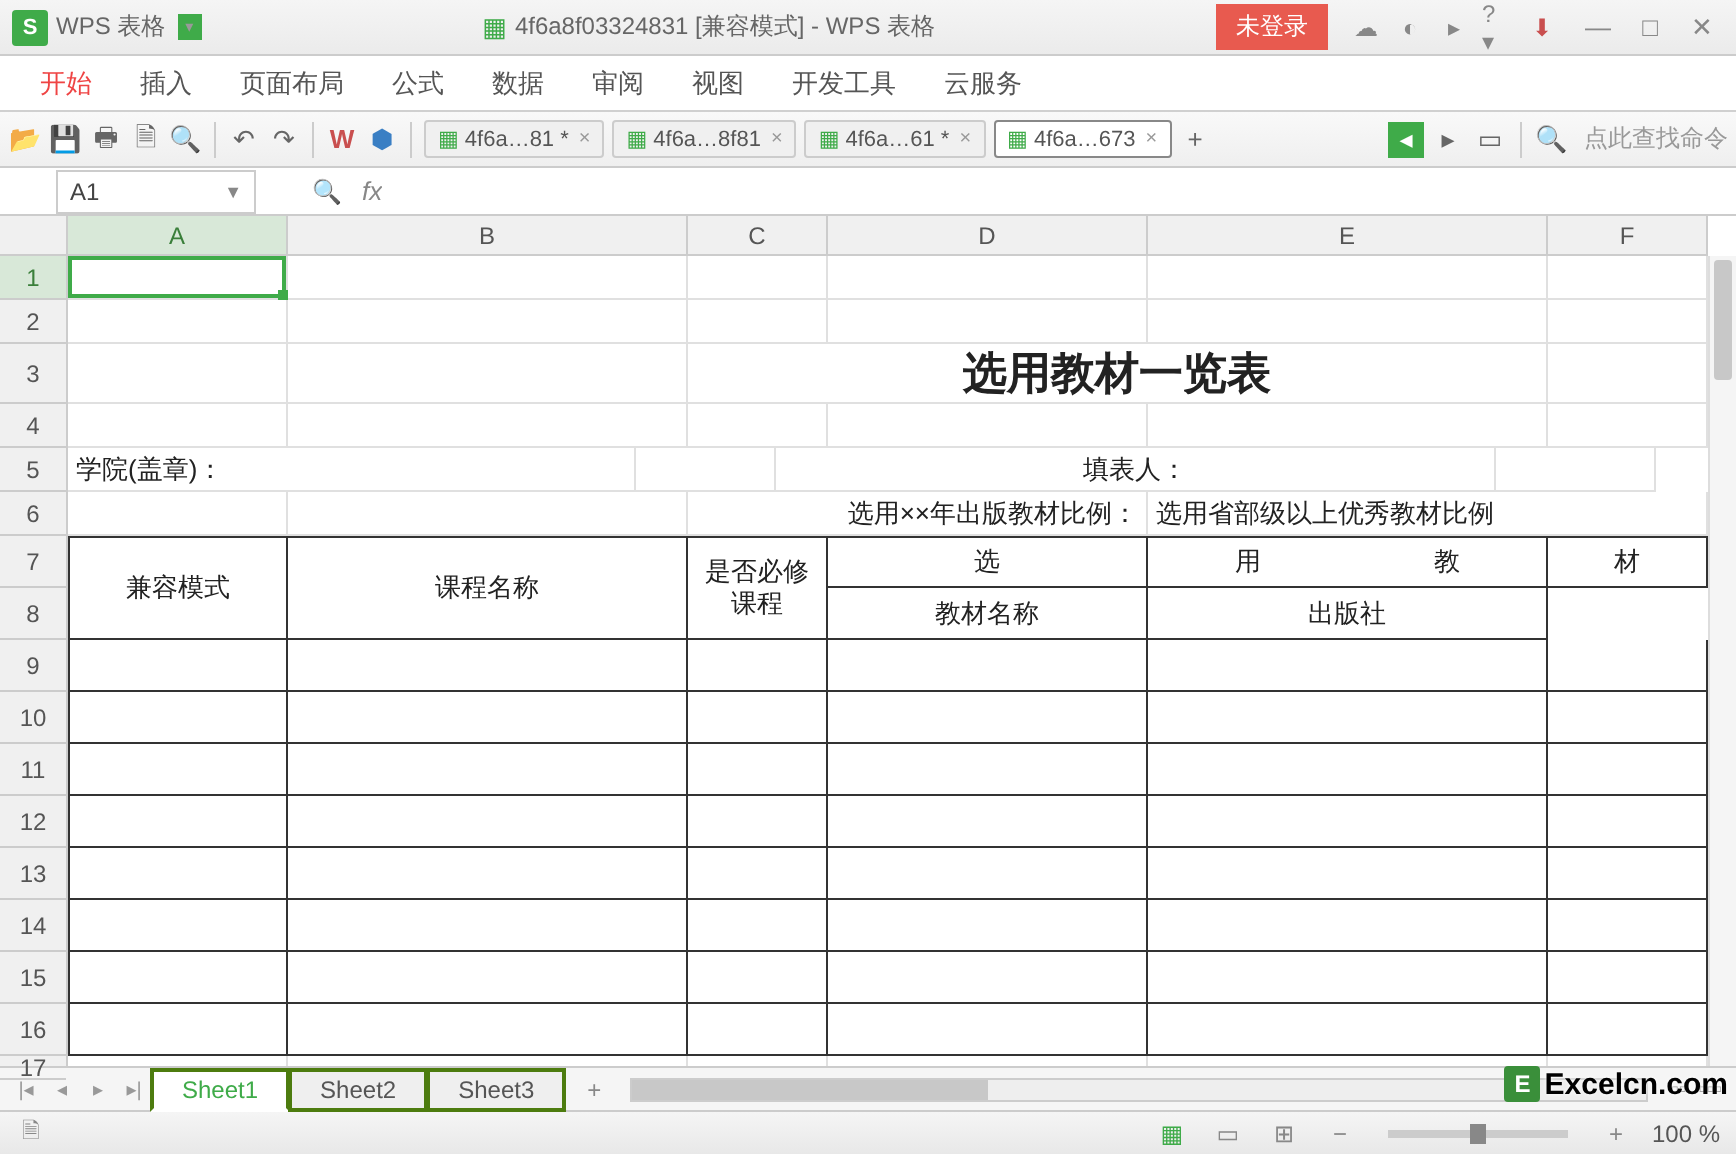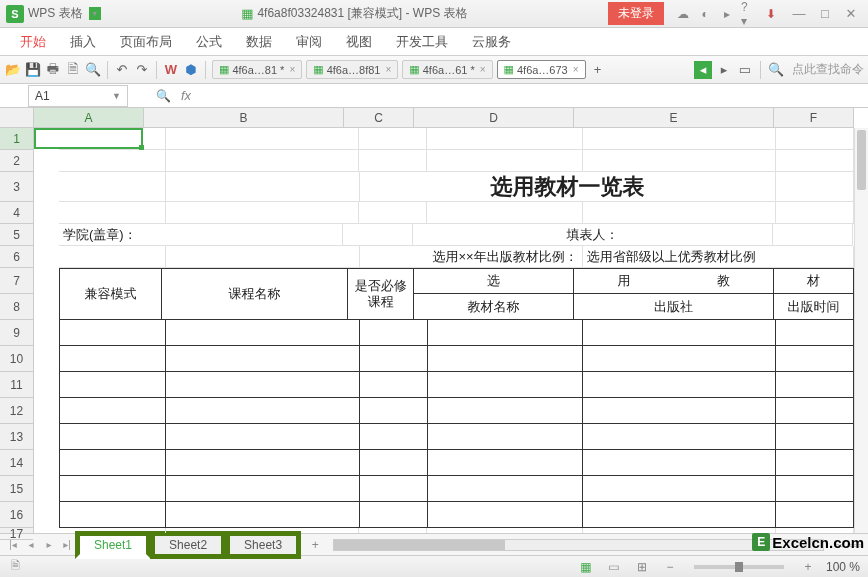--- a/index.html
+++ b/index.html
@@ -45,37 +45,37 @@
 
 
 .grid-wrap { position:relative; height:calc(577px - 28px - 28px - 28px - 24px - 22px - 22px); display:flex; }
 .corner { width:34px; height:20px; background:#f0f0f0; border-right:1px solid #ccc; border-bottom:1px solid #ccc; position:absolute; top:0; left:0;}
 .colheads { position:absolute; top:0; left:34px; right:14px; height:20px; display:flex; background:#f0f0f0; border-bottom:1px solid #ccc;}
 .colhead { border-right:1px solid #ccc; text-align:center; font-size:12px; color:#555; line-height:20px;}
 .colhead.sel { background:#d8e8d8; color:#3a7f3a;}
 .rowheads { position:absolute; top:20px; left:0; width:34px; bottom:0; background:#f0f0f0; border-right:1px solid #ccc;}
 .rowhead { border-bottom:1px solid #ccc; text-align:center; font-size:12px; color:#555; display:flex; align-items:center; justify-content:center;}
 .rowhead.sel { background:#d8e8d8; color:#3a7f3a;}
-.cells { position:absolute; top:20px; left:34px; right:14px; bottom:0; overflow:hidden;padding-left:25px;}
+.cells { position:absolute; top:20px; left:34px; right:14px; bottom:0; overflow:hidden;}
 .cellrow { display:flex; position:relative;}
 .cell { border-right:1px solid #e0e0e0; border-bottom:1px solid #e0e0e0; font-size:13px; color:#222; display:flex; align-items:center; padding:0 4px; overflow:hidden; white-space:nowrap;}
 .cell.bordered { border-right:1px solid #333; border-bottom:1px solid #333;}
 .cell.bt { border-top:1px solid #333;}
 .cell.bl { border-left:1px solid #333;}
 .cell.center { justify-content:center;}
 .active-cell { position:absolute; border:2px solid #3fab49; pointer-events:none; z-index:5;}
 .active-cell::after { content:""; position:absolute; right:-3px; bottom:-3px; width:5px; height:5px; background:#3fab49;}
 .vscroll { position:absolute; top:20px; right:0; width:14px; bottom:0; background:#f5f5f5; border-left:1px solid #ddd;}
 .vthumb { position:absolute; top:2px; left:2px; right:2px; height:60px; background:#c8c8c8; border-radius:2px;}
 .title-row { font-size:22px; font-weight:bold;}
 
 
 .sheettabs { height:22px; background:#f5f5f5; display:flex; align-items:center; border-top:1px solid #ccc; padding:0 4px;}
 .nav-btn { width:18px; height:16px; color:#999; display:flex; align-items:center; justify-content:center; cursor:pointer; font-size:10px;}
-.sheet-tab { padding:2px 14px; border:5px solid #4d7c0f; background:#efefef; margin-left:-1px; font-size:12px; color:#555; cursor:pointer;}
+.sheet-tab { padding:2px 14px; border:2px solid #4d7c0f; background:#efefef; margin-left:-1px; font-size:12px; color:#555; cursor:pointer;}
 .sheet-tab.active { background:#fff; border-bottom-color:#fff; color:#3fab49;}
 .sheet-add { width:20px; text-align:center; color:#888; cursor:pointer; margin-left:4px;}
 .hscroll-area { flex:1; margin:0 8px; height:12px; background:#eee; border:1px solid #ccc; position:relative;}
 .hthumb { position:absolute; left:0; top:0; bottom:0; width:35%; background:#c8c8c8;}
 .mini-ico { color:#888; font-size:11px; margin:0 3px;}
 
 
 .statusbar { height:22px; background:linear-gradient(#f5f5f5,#e8e8e8); display:flex; align-items:center; border-top:1px solid #ccc; padding:0 8px; gap:8px;}
 .status-spacer { flex:1;}
 .view-btn { width:20px; height:16px; color:#888; cursor:pointer; display:flex; align-items:center; justify-content:center; font-size:12px;}
@@ -261,21 +261,20 @@
         <div style="display: flex; flex-direction: column;">
           <div style="display: flex;">
             <div class="cell bordered bt center" style="width: 160px; height: 26px;">选</div>
             <div class="cell bordered bt center" style="width: 100px; height: 26px; border-right: none;">用</div>
             <div class="cell bordered bt center" style="width: 100px; height: 26px;">教</div>
             <div class="cell bordered bt center" style="width: 80px; height: 26px;">材</div>
           </div>
           <div style="display: flex;">
             <div class="cell bordered center" style="width: 160px; height: 26px;">教材名称</div>
             <div class="cell bordered center" style="width: 200px; height: 26px;">出版社</div>
-            <div class="cell bordered center" style="width: 80px; height: 26px;">出版时间</div>
           </div>
         </div>
       </div>
       <div class="cellrow">
         <div class="cell bordered bl" style="width: 110px; height: 26px;"></div>
         <div class="cell bordered" style="width: 200px; height: 26px;"></div>
         <div class="cell bordered" style="width: 70px; height: 26px;"></div>
         <div class="cell bordered" style="width: 160px; height: 26px;"></div>
         <div class="cell bordered" style="width: 200px; height: 26px;"></div>
         <div class="cell bordered" style="width: 80px; height: 26px;"></div>

